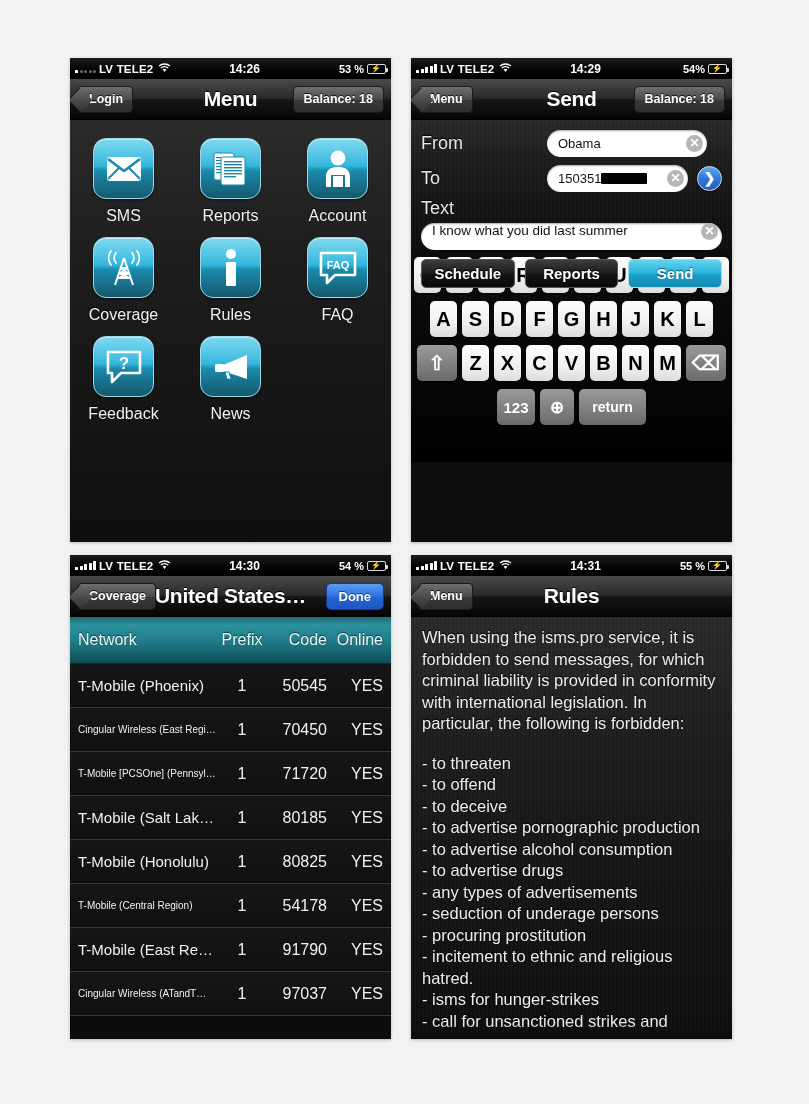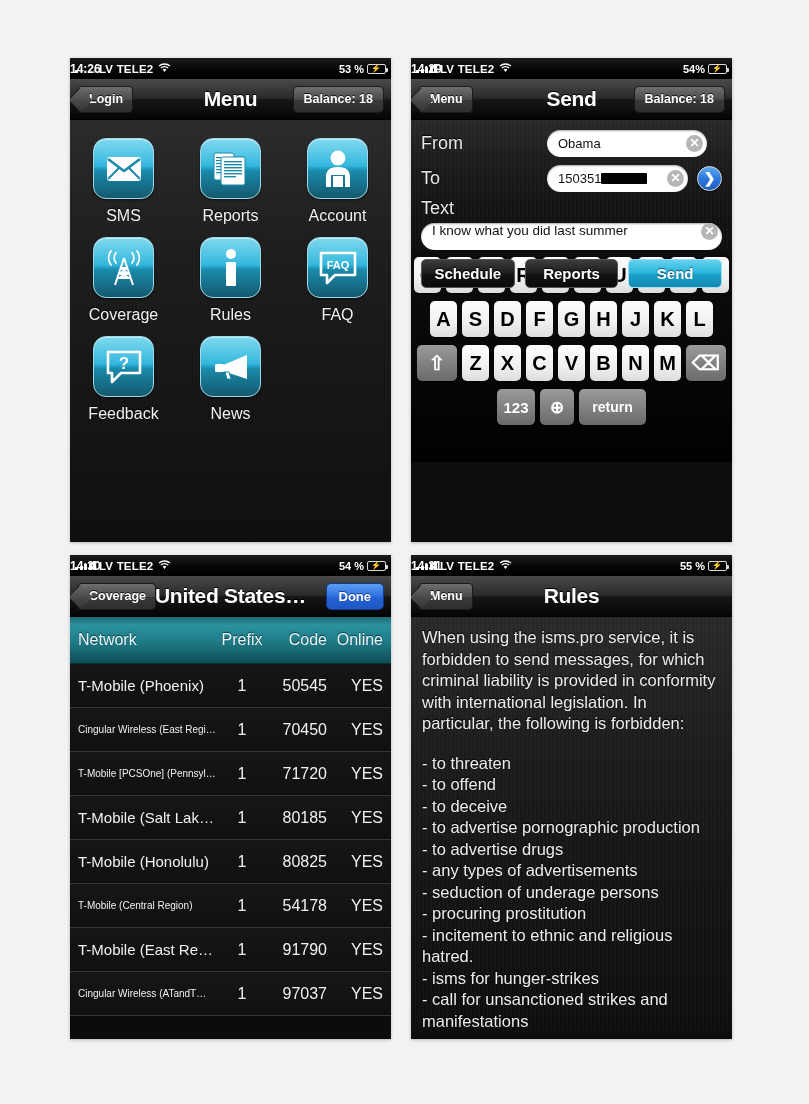--- a/index.html
+++ b/index.html
@@ -41,22 +41,22 @@
   .bars i {
     display: block; width: 3px; background: #fff; border-radius: 0.5px;
   }
   .bars i.d1 { height: 3px; } .bars i.d2 { height: 4.5px; }
   .bars i.d3 { height: 6px; } .bars i.d4 { height: 7.5px; }
   .bars i.d5 { height: 9px; }
   .bars i.off { background: #6a6a6a; height: 3px; border-radius: 50%; width: 3px; }
   .carrier { font-size: 11.5px; letter-spacing: 0.2px; }
   .wifi { margin-left: 2px; display: inline-block; }
   .sb-time {
-    position: absolute; left: 0; right: 0; 
-    font-size: 12px; font-weight: bold; pointer-events: none;
+    position: absolute; left: 0; right: 0; text-align: center;
+    font-size: 12px; font-weight: bold; pointer-events: none; padding-left: 28px;
   }
   .sb-right {
     margin-left: auto; display: flex; align-items: center; gap: 3px;
     font-size: 11px;
   }
   .batt {
     width: 19px; height: 10px; border: 1.2px solid #dcdcdc; border-radius: 2px;
     position: relative; display: flex; align-items: center; justify-content: center;
   }
   .batt:after {
@@ -671,20 +671,21 @@
       <div class="back-btn">Menu</div>
       <div class="nav-title">Rules</div>
     </div>
     <div class="body-dark">
       <div class="rules-p">When using the isms.pro service, it is forbidden to send messages, for which criminal liability is provided in conformity with international legislation. In particular, the following is forbidden:</div>
       <div class="rules-list">
         <div>- to threaten</div>
         <div>- to offend</div>
         <div>- to deceive</div>
         <div>- to advertise pornographic production</div>
+        <div>- to advertise alcohol consumption</div>
         <div>- to advertise drugs</div>
         <div>- any types of advertisements</div>
         <div>- seduction of underage persons</div>
         <div>- procuring prostitution</div>
         <div>- incitement to ethnic and religious hatred.</div>
         <div>- isms for hunger-strikes</div>
         <div>- call for unsanctioned strikes and manifestations</div>
       </div>
       <div class="fadeout"></div>
     </div>

